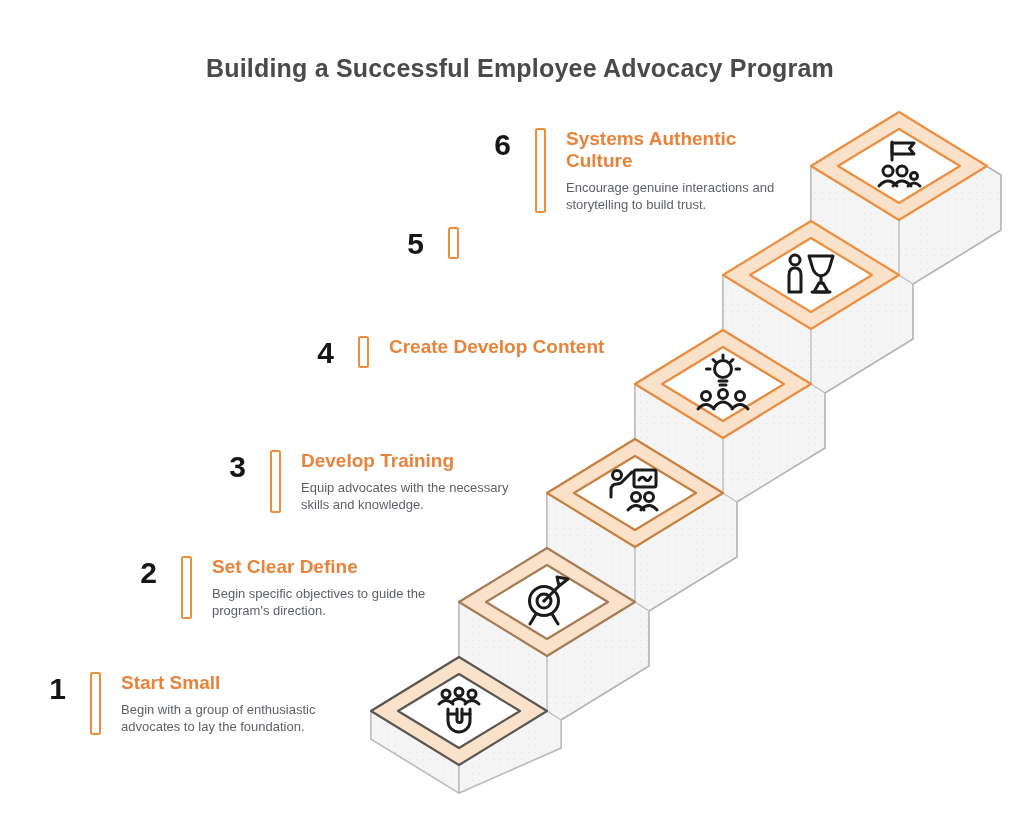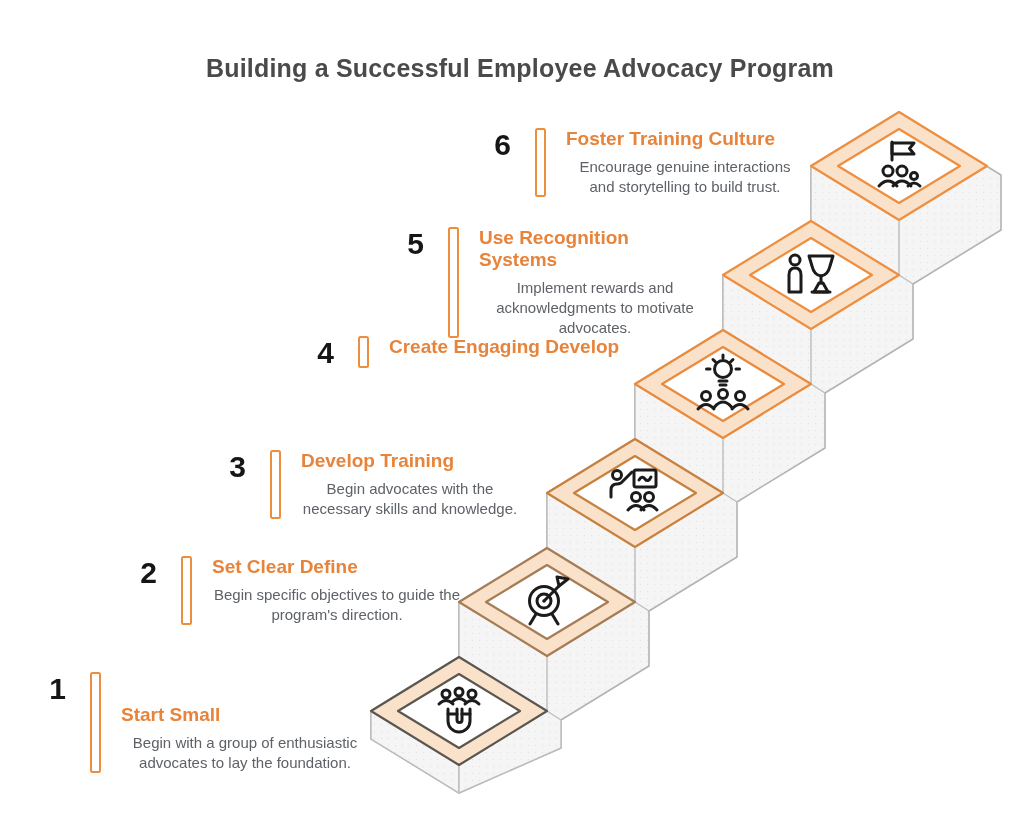--- a/index.html
+++ b/index.html
@@ -20,22 +20,22 @@
   }
   .step-bar {
     width:7px; border:2px solid #ED8E3D; border-radius:2.5px;
     background:#ffffff; margin-left:24px; flex:0 0 auto;
   }
   .step-text { margin-left:20px; }
   .step-title {
     font-size:19px; font-weight:bold; color:#E8833A;
     margin:0 0 7px 0; line-height:1.15;
   }
-  .step-desc { font-size:15px; color:#5E6267; line-height:1.33; margin:0;text-align:center; }
-  .row-1 { left:32px;  top:672px; } .row-1 .step-text { width:248px;margin-top:32px; }
+  .step-desc { font-size:13px; color:#5E6267; line-height:1.33; margin:0; }
+  .row-1 { left:32px;  top:672px; } .row-1 .step-text { width:248px; }
   .row-2 { left:123px; top:556px; } .row-2 .step-text { width:250px; }
   .row-3 { left:212px; top:450px; } .row-3 .step-text { width:218px; }
   .row-4 { left:300px; top:336px; } .row-4 .step-text { width:240px; }
   .row-5 { left:390px; top:227px; } .row-5 .step-text { width:232px; }
   .row-6 { left:477px; top:128px; } .row-6 .step-text { width:238px; }
 </style>
 </head>
 <body>
 
 <div class="canvas">
@@ -159,48 +159,44 @@
         <path d="M21 33 H30"></path>
           <path d="M35 33 H43"></path>
       </g>
     </g>
   </svg>
 
   <div class="step-row row-6">
     <div class="step-num">6</div>
     <div class="step-bar"></div>
     <div class="step-text">
-      <h2 class="step-title">Foster Training Culture</h2>
+      <h2 class="step-title">Systems Authentic Culture</h2>
       <p class="step-desc">Encourage genuine interactions and storytelling to build trust.</p>
     </div>
   </div>
 
   <div class="step-row row-5">
     <div class="step-num">5</div>
     <div class="step-bar"></div>
-    <div class="step-text">
-      <h2 class="step-title">Use Recognition Systems</h2>
-      <p class="step-desc">Implement rewards and acknowledgments to motivate advocates.</p>
-    </div>
   </div>
 
   <div class="step-row row-4">
     <div class="step-num">4</div>
     <div class="step-bar"></div>
     <div class="step-text">
-      <h2 class="step-title">Create Engaging Develop</h2>
+      <h2 class="step-title">Create Develop Content</h2>
     </div>
   </div>
 
   <div class="step-row row-3">
     <div class="step-num">3</div>
     <div class="step-bar"></div>
     <div class="step-text">
       <h2 class="step-title">Develop Training</h2>
-      <p class="step-desc">Begin advocates with the necessary skills and knowledge.</p>
+      <p class="step-desc">Equip advocates with the necessary skills and knowledge.</p>
     </div>
   </div>
 
   <div class="step-row row-2">
     <div class="step-num">2</div>
     <div class="step-bar"></div>
     <div class="step-text">
       <h2 class="step-title">Set Clear Define</h2>
       <p class="step-desc">Begin specific objectives to guide the program's direction.</p>
     </div>

